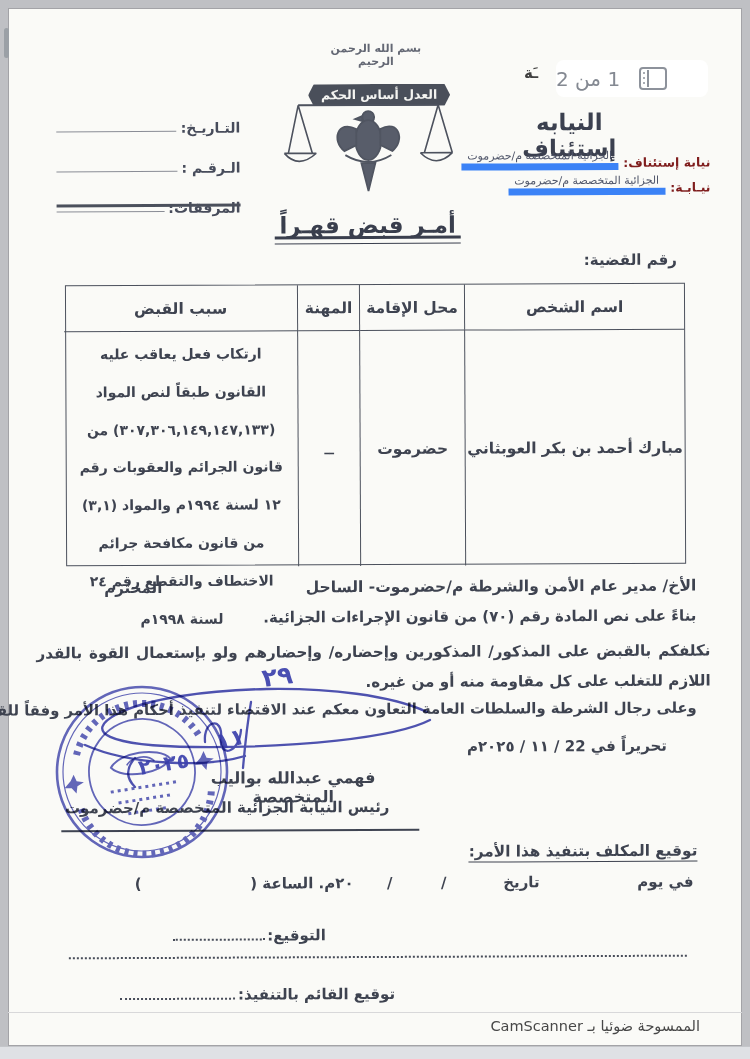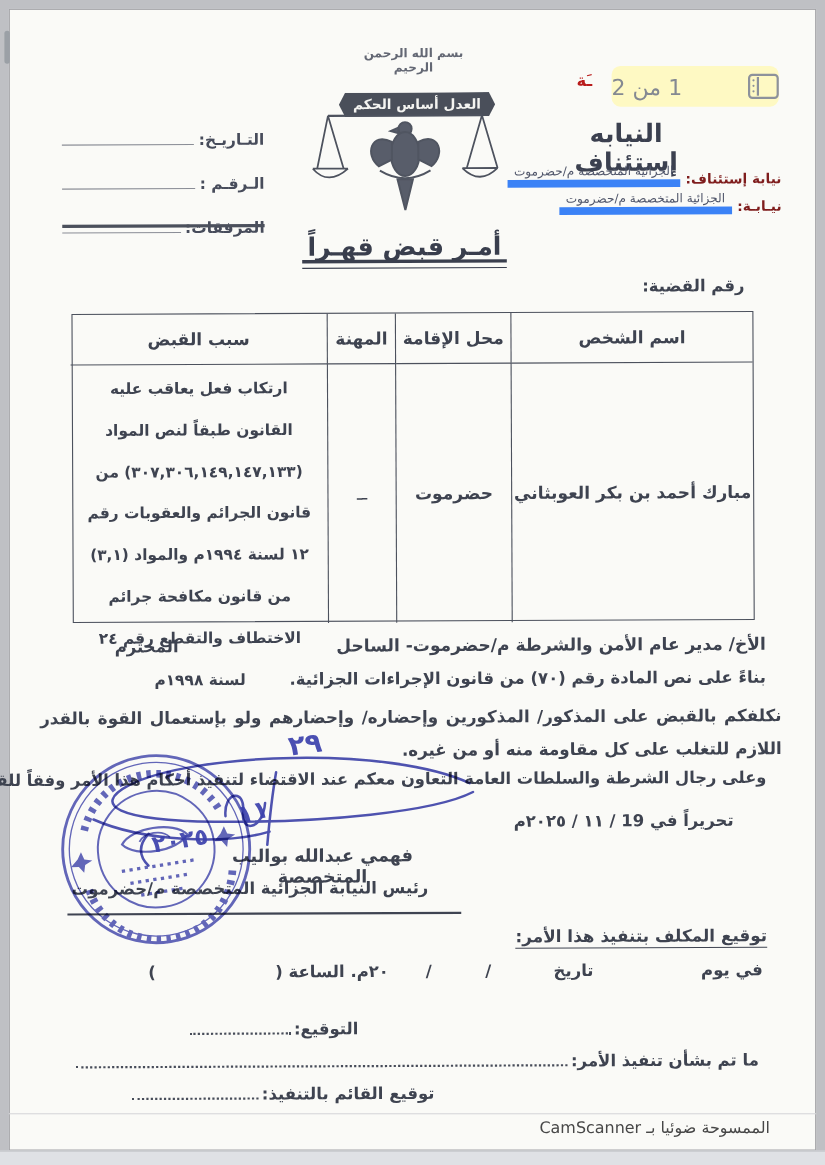--- a/index.html
+++ b/index.html
@@ -16,28 +16,28 @@
   .motto{left:310px;top:84px;width:142px;height:22px;background:#4a4f5a;color:#f4f4f1;
          font-size:12.5px;font-weight:bold;text-align:center;line-height:22px;
          clip-path:polygon(4% 0,96% 0,100% 50%,96% 100%,4% 100%,0 50%);}
   .doc-title{left:277px;top:200px;width:184px;text-align:center;font-size:23px;font-weight:bold;color:#393e4d;margin-top:12px;}
   .title-rule{left:276px;top:236px;width:186px;height:4px;border-top:3px solid #3a3f4e;border-bottom:1.5px solid #3a3f4e;}
   .org-title{left:492px;top:110px;width:158px;text-align:center;font-size:23px;font-weight:bold;color:#3b404f;}
   .hdr-line{display:flex;align-items:flex-end;gap:5px;}
   .hdr-line .lbl{font-size:12.5px;font-weight:bold;color:#7f1d1d;white-space:nowrap;}
   .hdr-line .val{font-size:11px;color:#50566a;border-bottom:7px solid #3b82f6;padding:0 6px 1px;white-space:nowrap;}
   
-  .pill{left:556px;top:60px;width:152px;height:37px;background:#fef9c3;border-radius:8px;
-        display:flex;align-items:center;justify-content:space-between;gap:19px;direction:rtl;z-index:30;}
+  .pill{left:556px;top:60px;width:152px;height:37px;background:#ffffff;border-radius:8px;
+        display:flex;align-items:center;justify-content:flex-end;gap:19px;direction:rtl;z-index:30;}
   .pill-text{font-size:20px;color:#848992;}
   .pg-icon{width:24px;height:19px;border:2.2px solid #8d929b;border-radius:4px;position:relative;}
   .pg-icon::before{content:'';position:absolute;top:1px;bottom:1px;left:6px;width:2px;background:#8d929b;}
   .pg-icon::after{content:'';position:absolute;left:1.5px;top:2.5px;width:2.6px;height:2.6px;border-radius:50%;
         background:#8d929b;box-shadow:0 5px 0 #8d929b,0 10px 0 #8d929b;}
-  .partial{left:524px;top:64px;font-size:15px;font-weight:bold;color:#b91c1c;z-index:25;}
+  .partial{left:524px;top:64px;font-size:15px;font-weight:bold;color:#404040;z-index:25;}
   
   .ref{left:58px;top:97px;width:184px;}
   .ref-row{display:flex;align-items:flex-end;gap:4px;height:40px;}
   .ref-row .lbl{font-size:14px;font-weight:bold;color:#474c5b;white-space:nowrap;padding-bottom:2px;}
   .ref-row .line{flex:1;border-bottom:1.2px solid #8a8d96;margin-bottom:6px;}
   .ref-bar{left:58px;top:203px;width:184px;height:3px;background:#4b505c;}
   .case-no{left:585px;top:252px;font-size:15px;font-weight:bold;}
   
   .tbl{left:66px;top:284px;width:620px;height:281px;direction:rtl;display:grid;
        grid-template-columns:219px 105px 62px 234px;grid-template-rows:45px 236px;
@@ -143,39 +143,38 @@
       <div class="cell res">حضرموت</div>
       <div class="cell">ــ</div>
       <div class="cell reason">ارتكاب فعل يعاقب عليه القانون طبقاً لنص المواد (٣٠٧,٣٠٦,١٤٩,١٤٧,١٣٣) من قانون الجرائم والعقوبات رقم ١٢ لسنة ١٩٩٤م والمواد (٣,١) من قانون مكافحة جرائم الاختطاف والتقطع رقم ٢٤ لسنة ١٩٩٨م</div>
     </div>
 
     <div class="abs addressee">الأخ/ مدير عام الأمن والشرطة م/حضرموت- الساحل</div>
     <div class="abs honorific">المحترم</div>
     <div class="abs legal">بناءً على نص المادة رقم (٧٠) من قانون الإجراءات الجزائية.</div>
     <div class="abs order">نكلفكم بالقبض على المذكور/ المذكورين وإحضاره/ وإحضارهم ولو بإستعمال القوة بالقدر اللازم للتغلب على كل مقاومة منه أو من غيره.</div>
     <div class="abs coop">وعلى رجال الشرطة والسلطات العامة التعاون معكم عند الاقتضاء لتنفيذ أحكام هذا الأمر وفقاً للقانون</div>
-    <div class="abs dateline">تحريراً في  19 / ١١ / ٢٠٢٥م</div>
+    <div class="abs dateline">تحريراً في  22 / ١١ / ٢٠٢٥م</div>
     <div class="abs sig-name">فهمي عبدالله بواليب المتخصصة</div>
     <div class="abs sig-title">رئيس النيابة الجزائية المتخصصة م/حضرموت</div>
     <div class="abs sig-rule"></div>
 
     <div class="abs exec-title">توقيع المكلف بتنفيذ هذا الأمر:</div>
     <div class="abs exec-lbl" style="right:58px;">في يوم</div>
     <div class="abs exec-lbl" style="right:212px;">تاريخ</div>
     <div class="abs exec-lbl" style="right:305px;">/</div>
     <div class="abs exec-lbl" style="right:359px;">/</div>
     <div class="abs exec-lbl" style="right:398px;">٢٠م. الساعة (</div>
     <div class="abs exec-lbl" style="right:610px;">)</div>
 
     <div class="abs leader" style="left:168px;top:926px;width:156px;">
       <span class="lbl">التوقيع:</span>
       <span class="dots"></span>
     </div>
     <div class="abs leader" style="left:64px;top:956px;width:624px;">
-      <span class="lbl">ما تم بشأن تنفيذ الأمر:</span>
       <span class="dots"></span>
     </div>
     <div class="abs leader" style="left:115px;top:985px;width:278px;">
       <span class="lbl">توقيع القائم بالتنفيذ:</span>
       <span class="dots"></span>
     </div>
   </div>
 
   <svg class="overlay" style="left:55px;top:650px;" width="420" height="200" viewBox="0 0 420 200">
     <g stroke="#3c41ad" stroke-width="2.3" fill="none" opacity="0.9" stroke-linecap="round">

